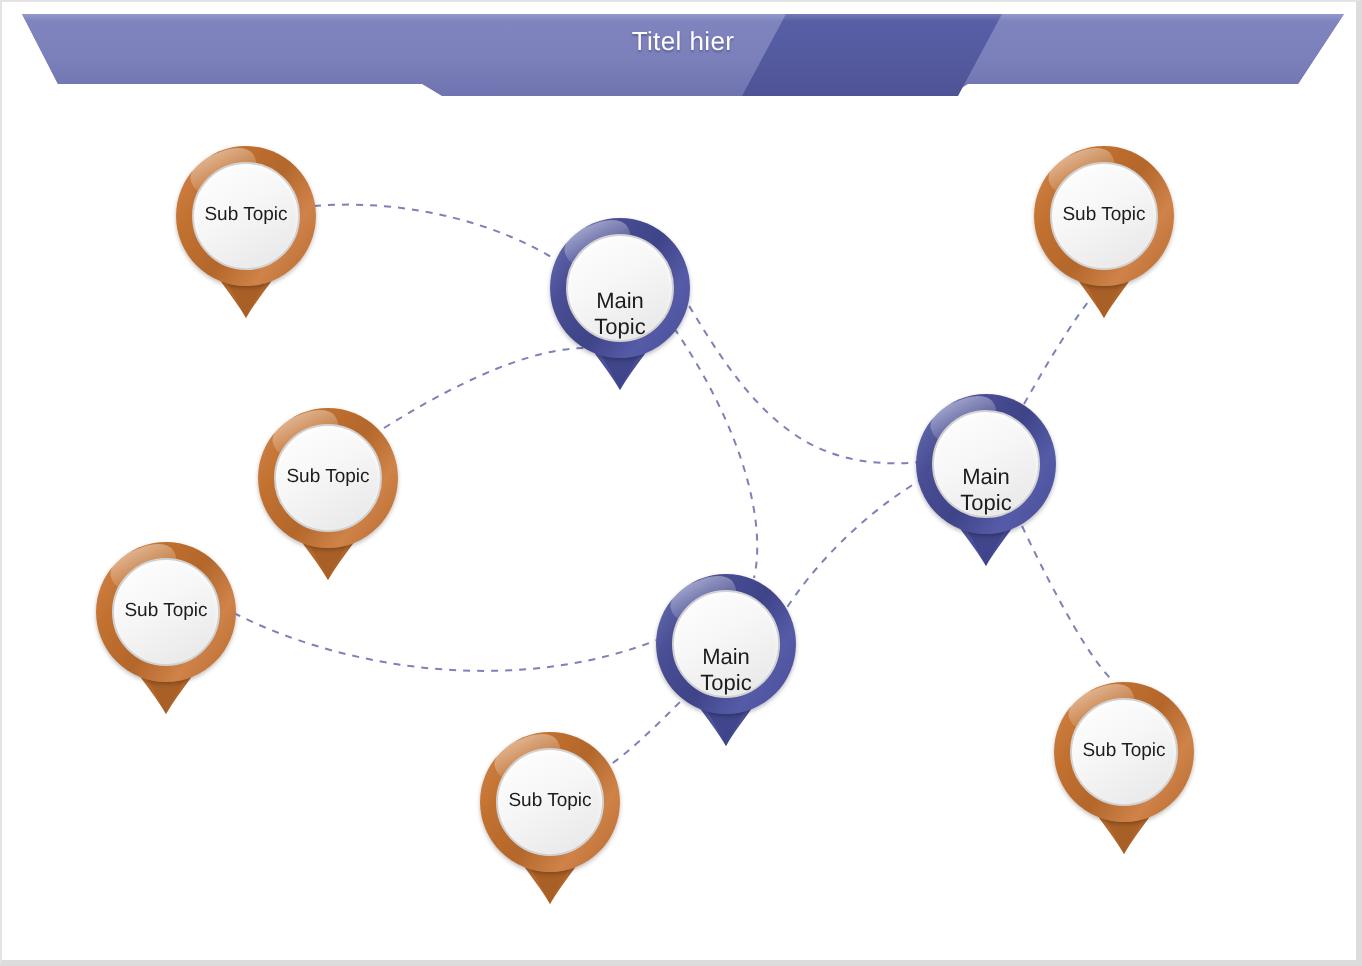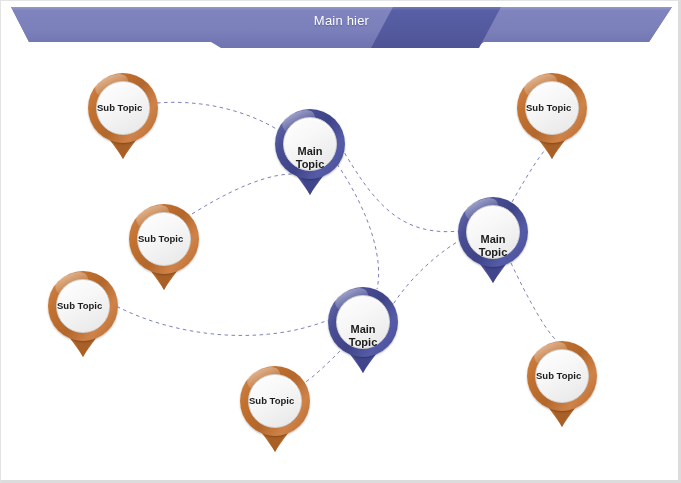--- a/index.html
+++ b/index.html
@@ -72,22 +72,21 @@
     top: 10px;
     width: 54px;
     height: 54px;
     border-radius: 50%;
     box-sizing: border-box;
     background: linear-gradient(150deg, #ffffff 0%, #f7f7f7 42%, #e6e6e6 100%);
     border: 1px solid #d2d2d2;
     box-shadow: inset 0 1px 2px rgba(255,255,255,.9);
     display: flex;
     align-items: center;
-    justify-content: flex-start;
-    font-weight: bold;
+    justify-content: center;
   }
   .pin .label {
     text-align: center;
     line-height: 1.18;
     color: #1c1c1c;
     user-select: none;
   }
   .pin.main .label { font-size: 11px; margin-top: 28px; }
   .pin.sub  .label { font-size: 9.5px; }
 
@@ -140,21 +139,21 @@
 
     <path d="M 10 6 L 671 6 L 648 41 L 488 41 L 470 41 L 470 41 L 220 41 L 203 41 L 203 41 L 28 41 Z" fill="url(#bannerLight)"></path>
 
     <path d="M 10 6 L 671 6 L 648 41 L 483 41 L 473 47 L 220 47 L 210 41 L 28 41 Z" fill="url(#bannerLight)"></path>
 
     <path d="M 392 6 L 500 6 L 478 47 L 370 47 Z" fill="url(#bannerDark)"></path>
 
     <path d="M 10 6 L 671 6 L 666 14 L 14 14 Z" fill="url(#bannerSheen)"></path>
   </svg>
 
-  <div id="banner-title">Main hier</div>
+  <div id="banner-title">Titel hier</div>
 
   <svg id="link-layer" viewBox="0 0 681 483" width="681" height="483" aria-hidden="true">
       <path d="M 156 102 C 205 98 250 112 277 129" fill="none" stroke="#7d81b8" stroke-width="1" stroke-dasharray="3.5 3.5" stroke-linecap="butt"></path>
       <path d="M 191 213 C 247 178 286 167 310 176" fill="none" stroke="#7d81b8" stroke-width="1" stroke-dasharray="3.5 3.5" stroke-linecap="butt"></path>
       <path d="M 340 146 C 372 200 398 236 459 230" fill="none" stroke="#7d81b8" stroke-width="1" stroke-dasharray="3.5 3.5" stroke-linecap="butt"></path>
       <path d="M 336 163 C 372 216 382 262 376 288" fill="none" stroke="#7d81b8" stroke-width="1" stroke-dasharray="3.5 3.5" stroke-linecap="butt"></path>
       <path d="M 511 201 C 527 173 541 150 552 140" fill="none" stroke="#7d81b8" stroke-width="1" stroke-dasharray="3.5 3.5" stroke-linecap="butt"></path>
       <path d="M 510 262 C 528 300 545 330 556 340" fill="none" stroke="#7d81b8" stroke-width="1" stroke-dasharray="3.5 3.5" stroke-linecap="butt"></path>
       <path d="M 461 238 C 430 256 405 283 391 305" fill="none" stroke="#7d81b8" stroke-width="1" stroke-dasharray="3.5 3.5" stroke-linecap="butt"></path>
       <path d="M 330 318 C 262 346 175 336 115 305" fill="none" stroke="#7d81b8" stroke-width="1" stroke-dasharray="3.5 3.5" stroke-linecap="butt"></path>

